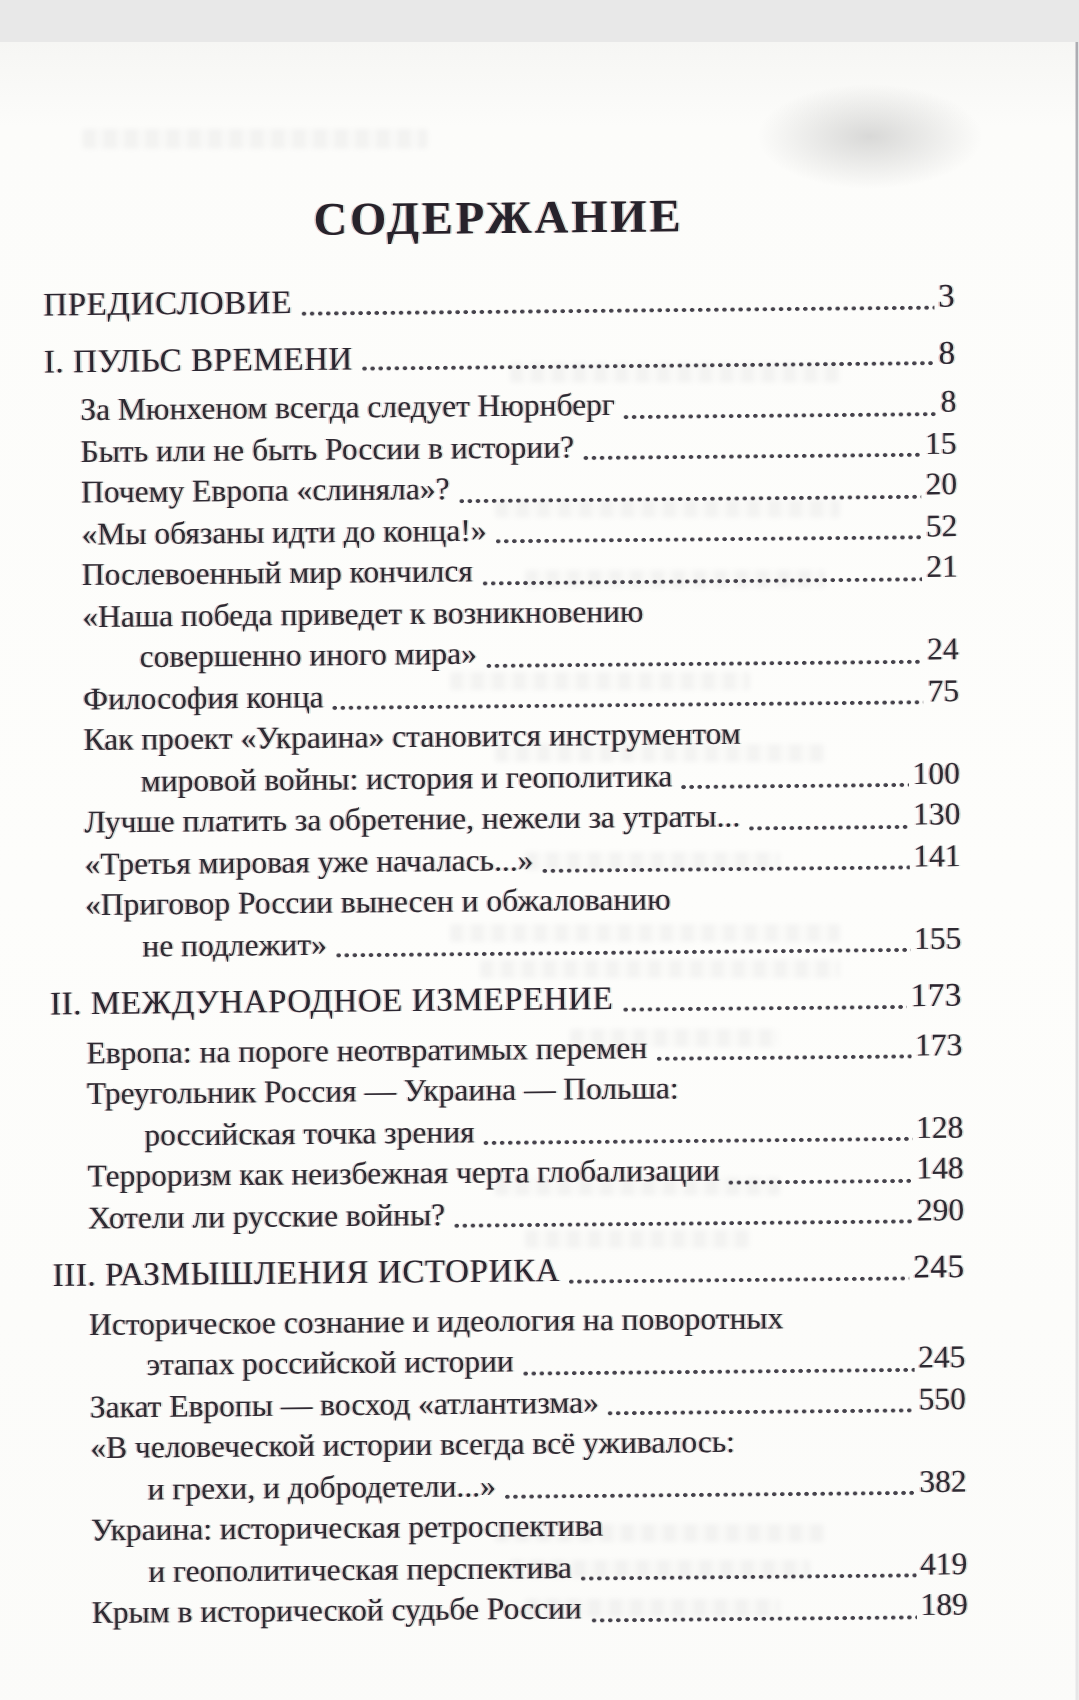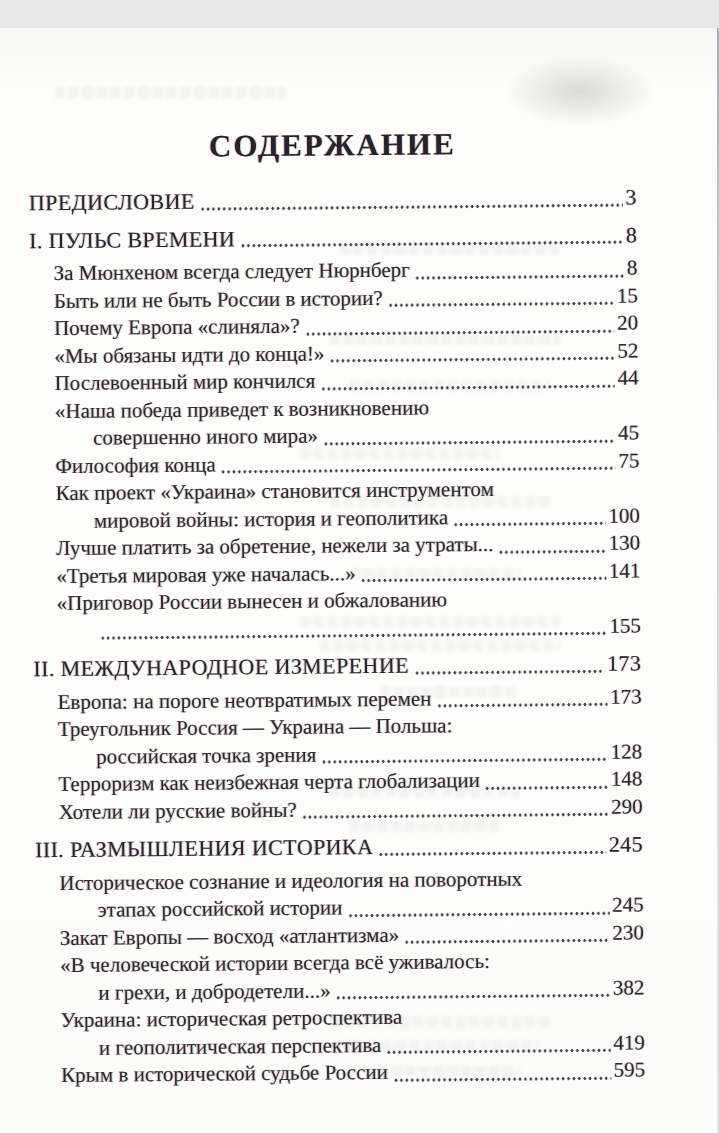--- a/index.html
+++ b/index.html
@@ -115,29 +115,29 @@
           <span class="pg">20</span>
         </div>
         <div class="row row-sub">
           <span class="t">«Мы обязаны идти до конца!»</span>
           <span class="leader"></span>
           <span class="pg">52</span>
         </div>
         <div class="row row-sub">
           <span class="t">Послевоенный мир кончился</span>
           <span class="leader"></span>
-          <span class="pg">44</span>
+          <span class="pg">21</span>
         </div>
         <div class="row row-sub">
           <span class="t">«Наша победа приведет к возникновению</span>
         </div>
         <div class="row row-sub row-wrap">
           <span class="t">совершенно иного мира»</span>
           <span class="leader"></span>
-          <span class="pg">45</span>
+          <span class="pg">24</span>
         </div>
         <div class="row row-sub">
           <span class="t">Философия конца</span>
           <span class="leader"></span>
           <span class="pg">75</span>
         </div>
         <div class="row row-sub">
           <span class="t">Как проект «Украина» становится инструментом</span>
         </div>
         <div class="row row-sub row-wrap">
@@ -152,20 +152,21 @@
         </div>
         <div class="row row-sub">
           <span class="t">«Третья мировая уже началась...»</span>
           <span class="leader"></span>
           <span class="pg">141</span>
         </div>
         <div class="row row-sub">
           <span class="t">«Приговор России вынесен и обжалованию</span>
         </div>
         <div class="row row-sub row-wrap">
+          <span class="t">не подлежит»</span>
           <span class="leader"></span>
           <span class="pg">155</span>
         </div>
         <div class="row row-h">
           <span class="t">II. МЕЖДУНАРОДНОЕ ИЗМЕРЕНИЕ</span>
           <span class="leader"></span>
           <span class="pg">173</span>
         </div>
         <div class="row row-sub">
           <span class="t">Европа: на пороге неотвратимых перемен</span>
@@ -199,38 +200,38 @@
           <span class="t">Историческое сознание и идеология на поворотных</span>
         </div>
         <div class="row row-sub row-wrap">
           <span class="t">этапах российской истории</span>
           <span class="leader"></span>
           <span class="pg">245</span>
         </div>
         <div class="row row-sub">
           <span class="t">Закат Европы — восход «атлантизма»</span>
           <span class="leader"></span>
-          <span class="pg">230</span>
+          <span class="pg">550</span>
         </div>
         <div class="row row-sub">
           <span class="t">«В человеческой истории всегда всё уживалось:</span>
         </div>
         <div class="row row-sub row-wrap">
           <span class="t">и грехи, и добродетели...»</span>
           <span class="leader"></span>
           <span class="pg">382</span>
         </div>
         <div class="row row-sub">
           <span class="t">Украина: историческая ретроспектива</span>
         </div>
         <div class="row row-sub row-wrap">
           <span class="t">и геополитическая перспектива</span>
           <span class="leader"></span>
           <span class="pg">419</span>
         </div>
         <div class="row row-sub">
           <span class="t">Крым в исторической судьбе России</span>
           <span class="leader"></span>
-          <span class="pg">595</span>
+          <span class="pg">189</span>
         </div>
       </div>
   </div>
 </div>
 
 </body></html>

